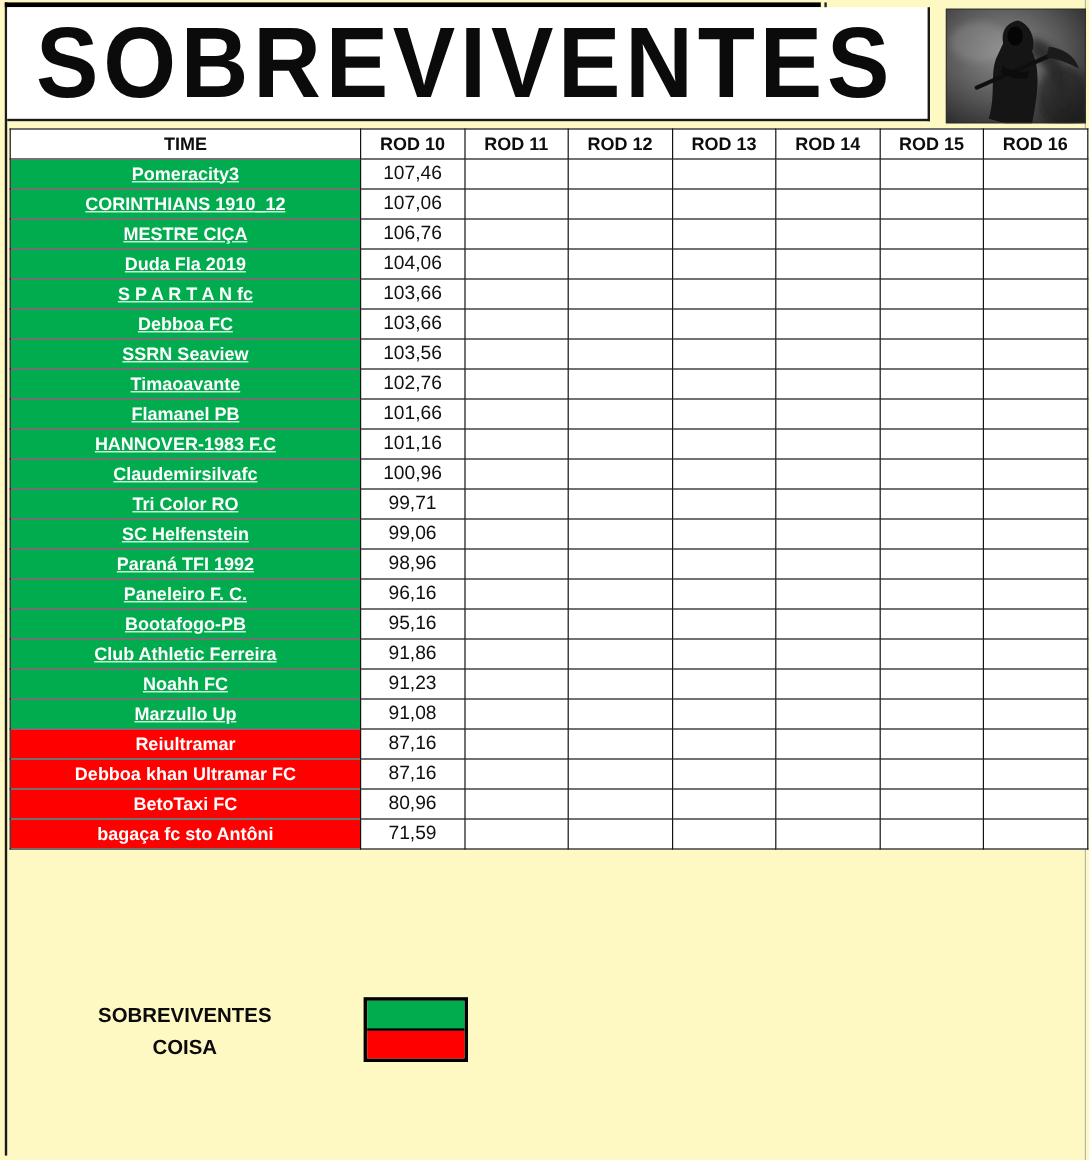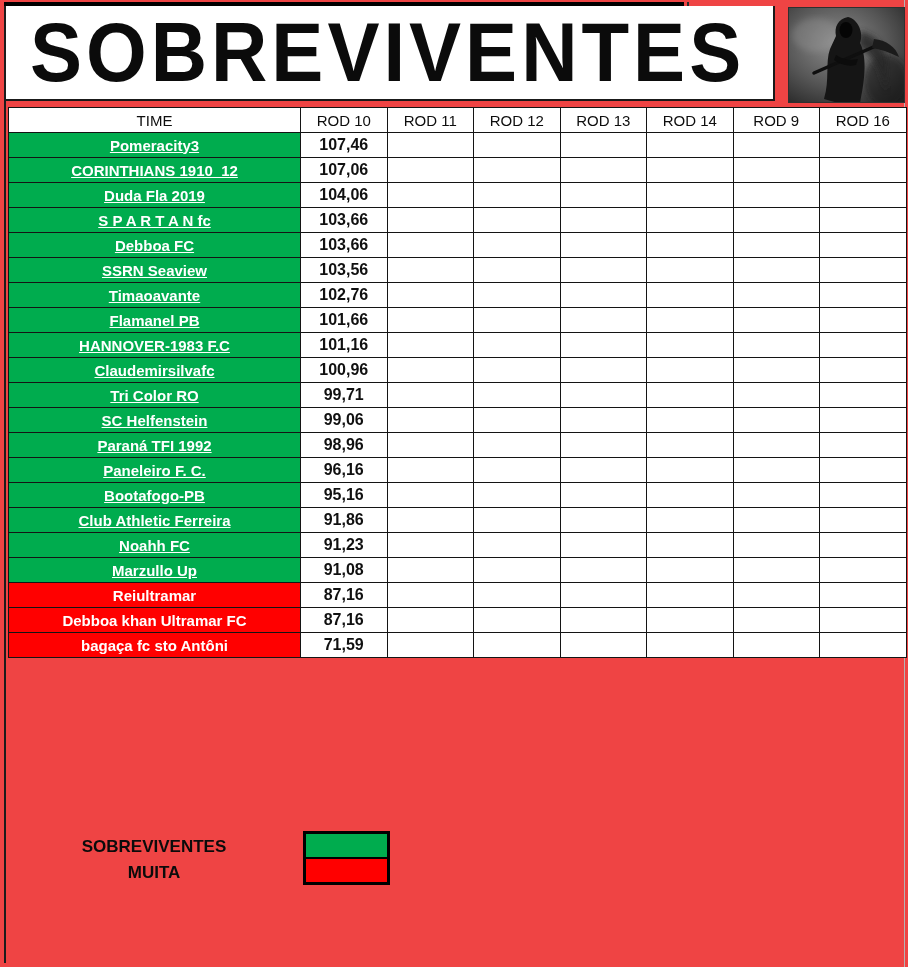--- a/index.html
+++ b/index.html
@@ -1,17 +1,17 @@
 <!DOCTYPE html>
 <html style="--alive: #00AC4E; --dead: #FF0000;"><head>
 <meta charset="utf-8">
 <style>
   html,body { margin:0; padding:0; background:#fff; }
   .sheet {
-    position:relative; width:908px; height:967px; background:#ef4444;
+    position:relative; width:908px; height:967px; background:#fef9c3;
     font-family:"Liberation Sans", sans-serif; overflow:hidden;
   }
   
   .left-border  { position:absolute; left:4px; top:2px; width:2px; height:961px; background:#1c1c1c; }
   .right-edge   { position:absolute; left:904px; top:0; width:1px; height:967px; background:#b4b4b4; }
   .top-bar      { position:absolute; left:4px; top:2px; width:680px; height:4px; background:#000; }
   .top-tick     { position:absolute; left:687px; top:2px; width:2px; height:8px; background:#2a2a2a; }
 
   
   .title-block {
@@ -30,25 +30,25 @@
   
   table.grid {
     position:absolute; left:8px; top:107px; width:897px;
     border-collapse:collapse; table-layout:fixed; background:#fff;
   }
   table.grid th, table.grid td {
     border:1.5px solid #141414; height:25px; padding:0 2px;
     text-align:center; vertical-align:middle; overflow:hidden; white-space:nowrap;
     box-sizing:border-box;
   }
-  table.grid th { font-size:15px; font-weight:400; color:#0d0d0d; background:#fff; }
+  table.grid th { font-size:15px; font-weight:700; color:#0d0d0d; background:#fff; }
   td.team { color:#ffffff; font-weight:800; font-size:15px; }
   td.team.alive { background:var(--alive,#00AC4E);text-decoration:underline; }
   td.team.dead  { background:var(--dead,#FF0000); }
-  td.val  { font-weight:700; font-size:16px; color:#101010; background:#fff; }
+  td.val  { font-weight:400; font-size:16px; color:#101010; background:#fff; }
   td.empty { background:#fff; }
 
   
   .legend-labels {
     position:absolute; left:8px; top:834px; width:292px; text-align:center;
     font-weight:800; font-size:17px; color:#0b0b0b;
   }
   .legend-labels div { height:26px; line-height:26px; }
   .legend-swatch {
     position:absolute; left:303px; top:831px; width:87px; height:54px;
@@ -107,21 +107,21 @@
         <col style="width:86.5px">
     </colgroup>
     <thead>
       <tr id="header-row">
           <th>TIME</th>
           <th>ROD 10</th>
           <th>ROD 11</th>
           <th>ROD 12</th>
           <th>ROD 13</th>
           <th>ROD 14</th>
-          <th>ROD 9</th>
+          <th>ROD 15</th>
           <th>ROD 16</th>
         </tr>
     </thead>
     <tbody id="rows">
         <tr>
           <td class="team alive">Pomeracity3</td>
           <td class="val">107,46</td>
           <td class="empty"></td>
           <td class="empty"></td>
           <td class="empty"></td>
@@ -133,20 +133,30 @@
           <td class="team alive">CORINTHIANS 1910_12</td>
           <td class="val">107,06</td>
           <td class="empty"></td>
           <td class="empty"></td>
           <td class="empty"></td>
           <td class="empty"></td>
           <td class="empty"></td>
           <td class="empty"></td>
         </tr>
         <tr>
+          <td class="team alive">MESTRE CIÇA</td>
+          <td class="val">106,76</td>
+          <td class="empty"></td>
+          <td class="empty"></td>
+          <td class="empty"></td>
+          <td class="empty"></td>
+          <td class="empty"></td>
+          <td class="empty"></td>
+        </tr>
+        <tr>
           <td class="team alive">Duda Fla 2019</td>
           <td class="val">104,06</td>
           <td class="empty"></td>
           <td class="empty"></td>
           <td class="empty"></td>
           <td class="empty"></td>
           <td class="empty"></td>
           <td class="empty"></td>
         </tr>
         <tr>
@@ -313,33 +323,43 @@
           <td class="team dead">Debboa khan Ultramar FC</td>
           <td class="val">87,16</td>
           <td class="empty"></td>
           <td class="empty"></td>
           <td class="empty"></td>
           <td class="empty"></td>
           <td class="empty"></td>
           <td class="empty"></td>
         </tr>
         <tr>
+          <td class="team dead">BetoTaxi FC</td>
+          <td class="val">80,96</td>
+          <td class="empty"></td>
+          <td class="empty"></td>
+          <td class="empty"></td>
+          <td class="empty"></td>
+          <td class="empty"></td>
+          <td class="empty"></td>
+        </tr>
+        <tr>
           <td class="team dead">bagaça fc sto Antôni</td>
           <td class="val">71,59</td>
           <td class="empty"></td>
           <td class="empty"></td>
           <td class="empty"></td>
           <td class="empty"></td>
           <td class="empty"></td>
           <td class="empty"></td>
         </tr>
       </tbody>
   </table>
 
   <div class="legend-labels">
     <div>SOBREVIVENTES</div>
-    <div>MUITA</div>
+    <div>COISA</div>
   </div>
   <div class="legend-swatch">
     <div class="sw first" id="sw-alive" style="background: rgb(0, 172, 78);"></div>
     <div class="sw" id="sw-dead" style="background: rgb(255, 0, 0);"></div>
   </div>
 </div>
 
 </body></html>

